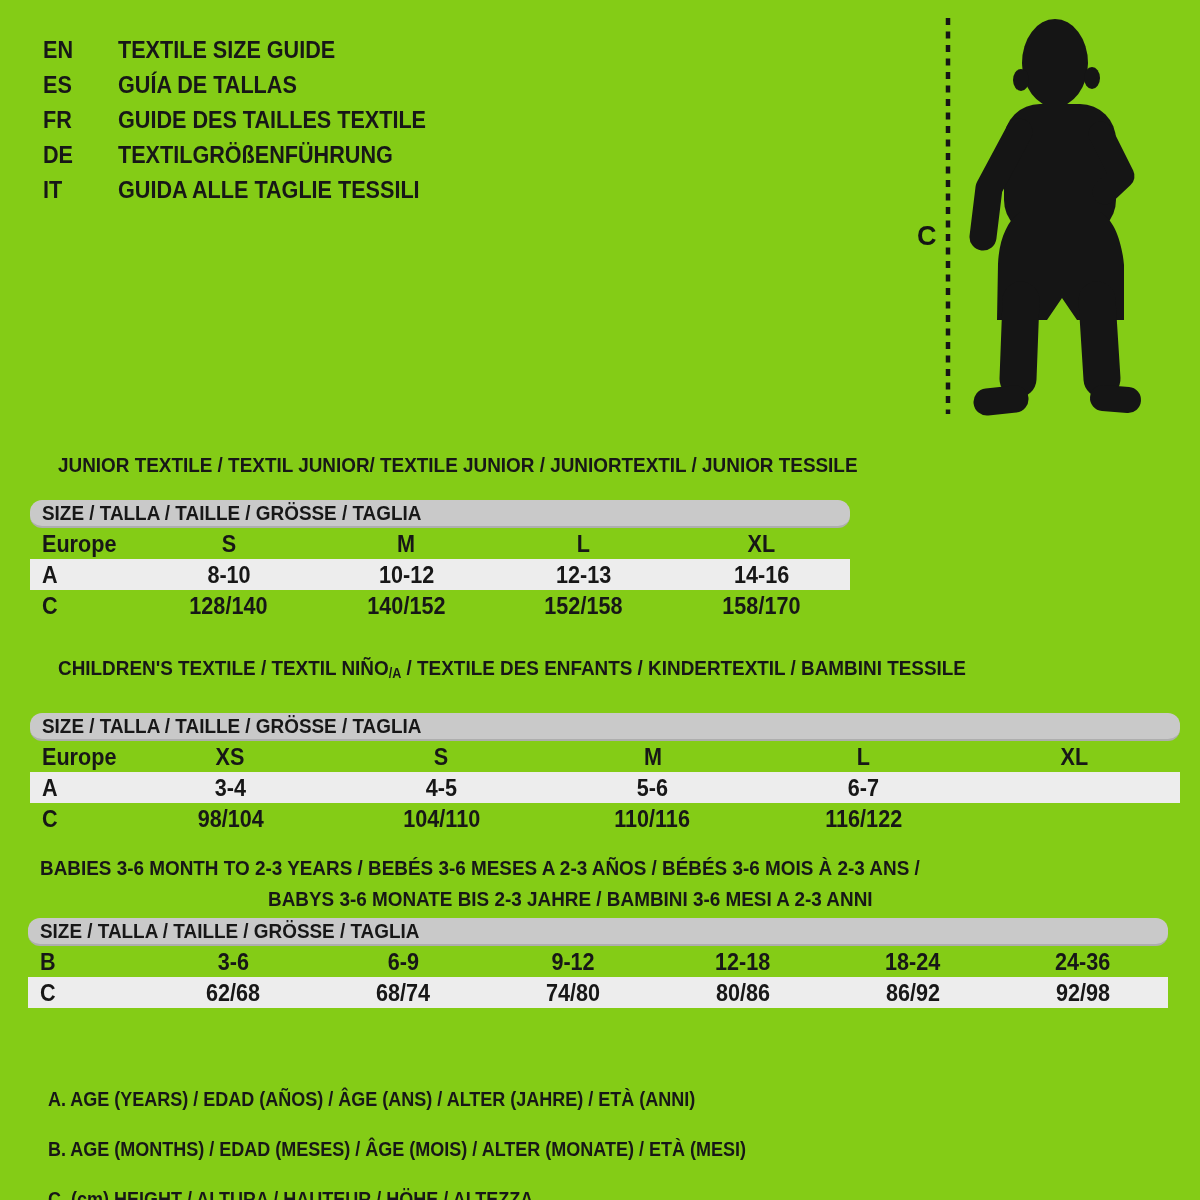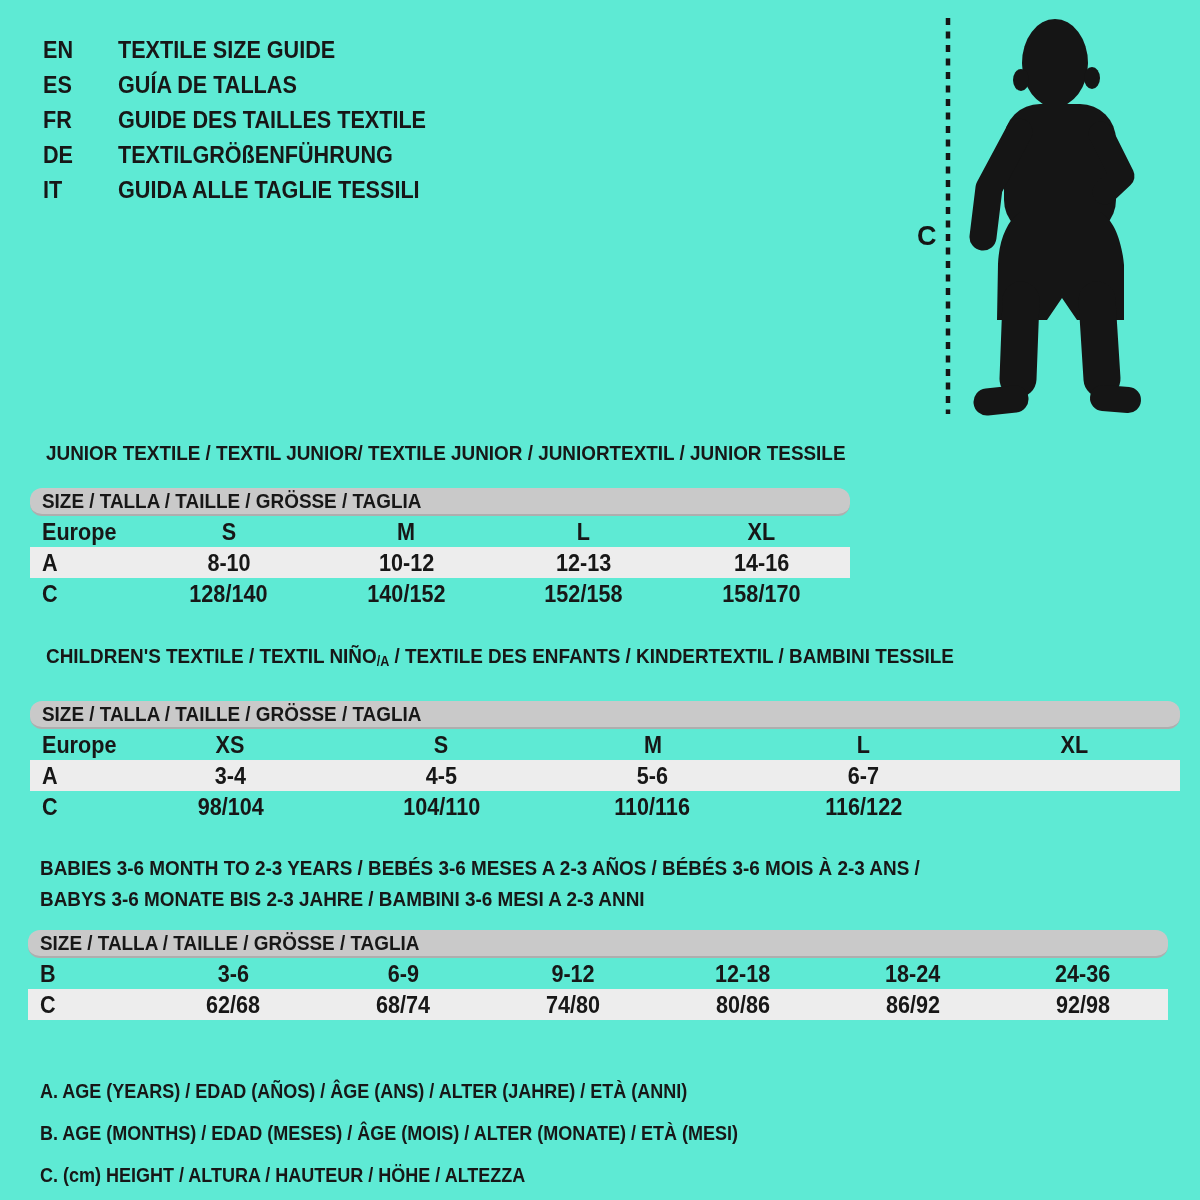--- a/index.html
+++ b/index.html
@@ -1,57 +1,57 @@
 <!DOCTYPE html>
 <html><head>
 <meta charset="utf-8">
 <style>
   html,body{margin:0;padding:0;background:#fff;}
   .page{
-    position:relative;width:1200px;height:1200px;background:#5eead4;overflow:hidden;
+    position:relative;width:1200px;height:1200px;background:#84cc16;overflow:hidden;
     font-family:"Liberation Sans","DejaVu Sans",sans-serif;
     color:#171717;font-weight:700;
   }
   
   .ct{display:inline-block;transform:scaleX(0.9);white-space:nowrap;}
   .ctl{transform-origin:0 50%;}
 
   
   .lang-list{position:absolute;left:43px;top:32px;}
   .lang-row{display:flex;height:35px;line-height:35px;font-size:24px;}
   .lang-code{width:75px;flex:0 0 75px;}
   .lang-title{flex:1 1 auto;}
 
   
   .figure{position:absolute;left:888px;top:8px;width:280px;height:412px;}
   .figure svg{display:block;}
 
   
   .block{position:absolute;}
-  .tbl-title{margin:4px;padding:0 0 0 12px;font-size:21px;line-height:24px;font-weight:700;}
+  .tbl-title{margin:16px;padding:0 0 0 12px;font-size:21px;line-height:24px;font-weight:700;}
   .title-line{margin:0;padding:0 0 0 12px;font-size:21px;line-height:31px;font-weight:700;}
   .sub{font-size:14px;vertical-align:-3px;}
   .size-bar{
     height:26px;line-height:26px;background:#c9c9c9;border-bottom:2px solid #aeaeae;
     padding-left:12px;font-size:21px;border-radius:12px;
   }
   .t-row{display:grid;height:31px;line-height:31px;}
   .cols4{grid-template-columns:110px repeat(4,1fr);}
   .cols5{grid-template-columns:95px repeat(5,1fr);}
   .cols6{grid-template-columns:120px repeat(6,1fr);}
   .stripe{background:#ededed;}
   .cell{text-align:center;font-size:24px;overflow:hidden;}
   .cell.label{text-align:left;padding-left:12px;}
   .mb23{margin-bottom:23px;}
   .mb28{margin-bottom:28px;}
-  .mb16{margin-bottom:16px;}
+  .mb16{margin-bottom:4px;text-align:center;}
 
   
   .legend{position:absolute;left:32px;top:1066px;}
-  .legend-line{margin:8px;font-size:20px;line-height:34px;font-weight:700;}
+  .legend-line{margin:16px;font-size:20px;line-height:34px;font-weight:700;}
 </style>
 </head>
 <body>
 
 <div class="page">
 
   <div class="lang-list">
     <div class="lang-row">
       <span class="lang-code"><span class="ct ctl">EN</span></span>
       <span class="lang-title"><span class="ct ctl">TEXTILE SIZE GUIDE</span></span>

